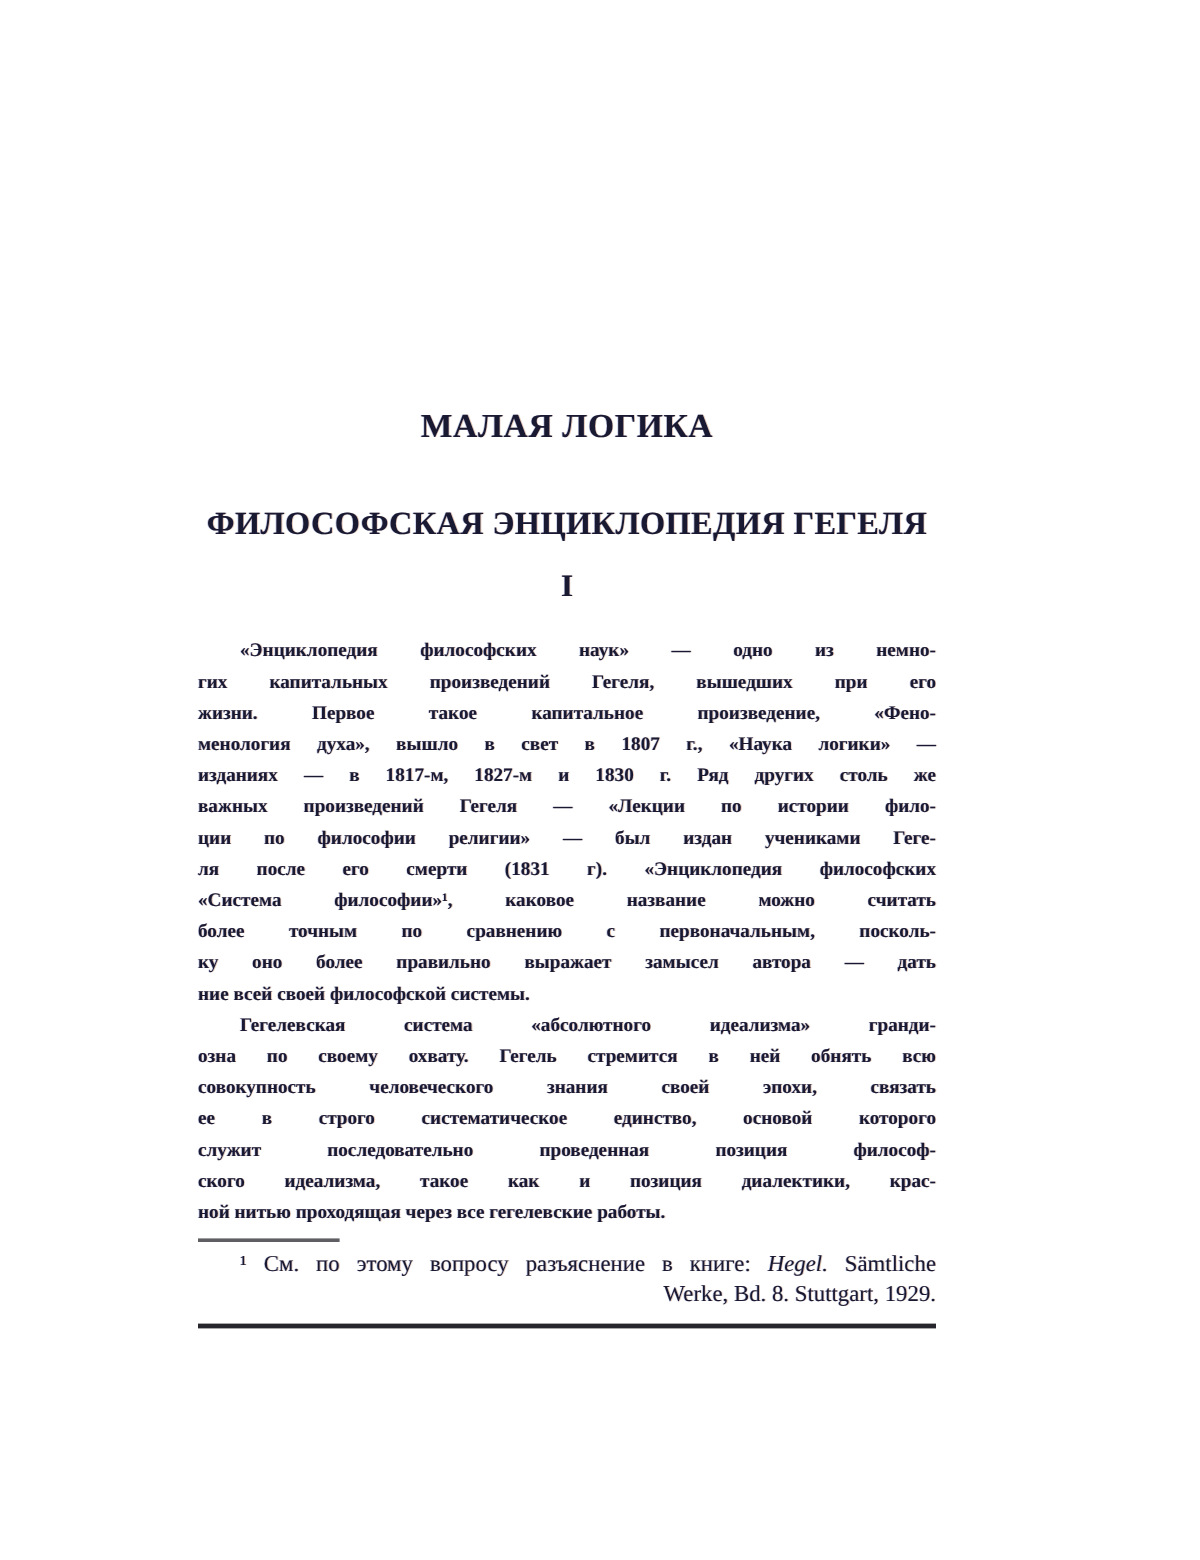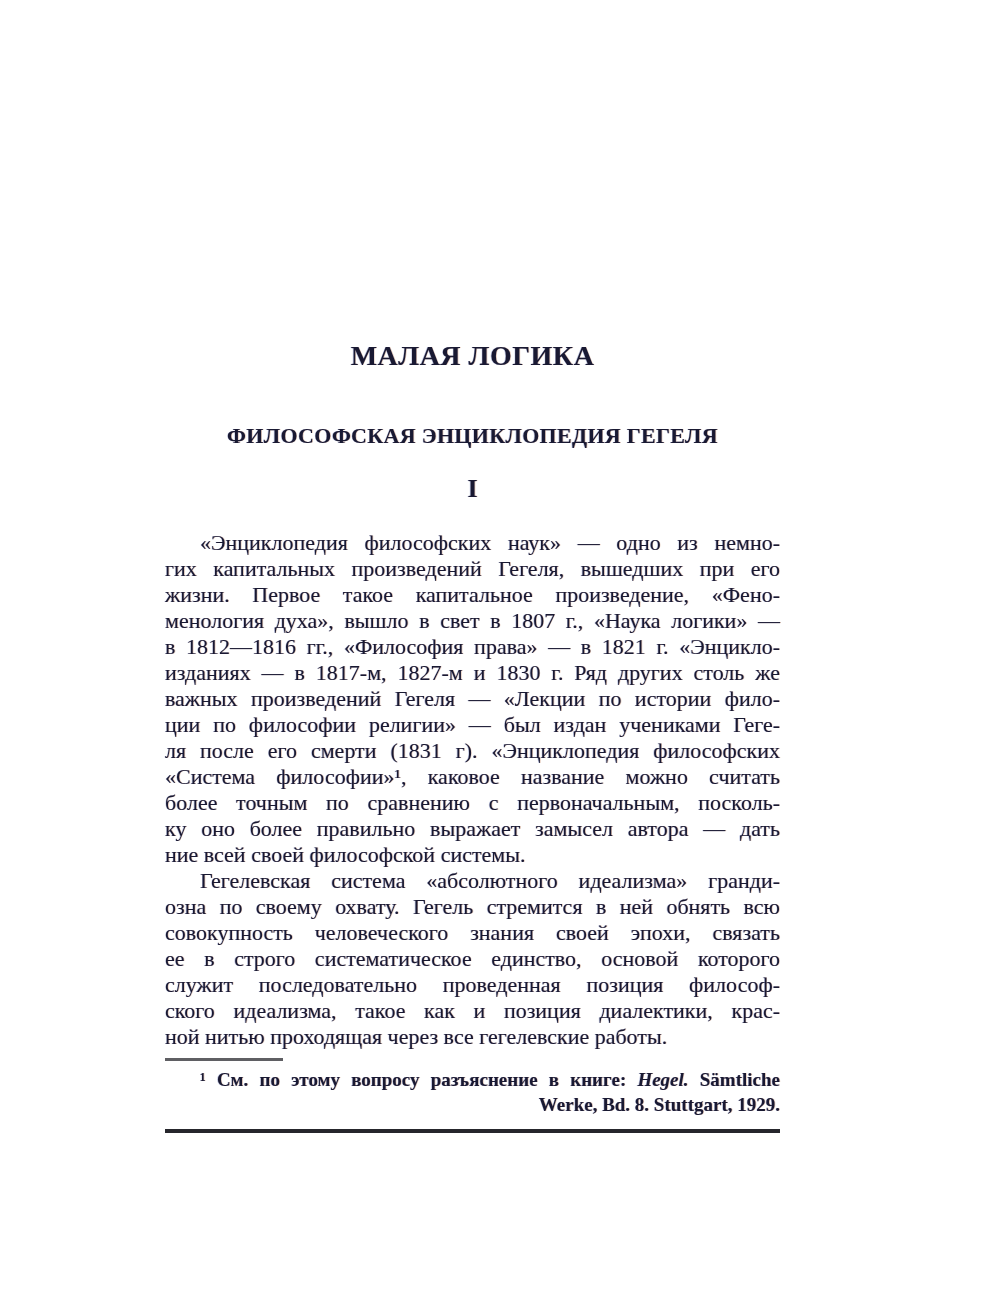--- a/index.html
+++ b/index.html
@@ -28,55 +28,55 @@
   .title1 {
     margin: 314px 0 0 0;
     font-size: 28px;
     line-height: 28px;
     font-weight: bold;
     text-align: center;
     letter-spacing: 0.5px;
   }
   .title2 {
     margin: 52px 0 0 0;
-    font-size: 22px;
+    font-size: 27px;
     line-height: 28px;
     font-weight: bold;
     text-align: center;
     letter-spacing: 0.3px;
   }
   .chapter {
     margin: 26px 0 0 0;
     font-size: 26px;
     line-height: 26px;
     font-weight: bold;
     text-align: center;
   }
   .body-text {
     margin-top: 28px;
-    font-size: 22px;
-    font-weight: normal;
+    font-size: 16px;
+    font-weight: bold;
   }
   .line {
     line-height: 26px;
     text-align: justify;
     text-align-last: justify;
   }
   .line.para-first { text-indent: 35px; }
   .line.para-last  { text-align-last: left; }
   .footnote-sep {
     margin-top: 8px;
     width: 118px;
     height: 3px;
     background: #5f5f63;
   }
   .footnote {
     margin-top: 6px;
     font-size: 19px;
-    font-weight: bold;
+    font-weight: normal;
   }
   .fn-line1 {
     line-height: 25px;
     text-indent: 35px;
     text-align: justify;
     text-align-last: justify;
   }
   .fn-line2 {
     line-height: 25px;
     text-align: right;
@@ -99,21 +99,20 @@
 
     <div class="title2">ФИЛОСОФСКАЯ ЭНЦИКЛОПЕДИЯ ГЕГЕЛЯ</div>
 
     <div class="chapter">I</div>
 
     <div class="body-text">
         <div class="line para-first">«Энциклопедия философских наук» — одно из немно-</div>
         <div class="line">гих капитальных произведений Гегеля, вышедших при его</div>
         <div class="line">жизни. Первое такое капитальное произведение, «Фено-</div>
         <div class="line">менология духа», вышло в свет в 1807 г., «Наука логики» —</div>
-        <div class="line">в 1812—1816 гг., «Философия права» — в 1821 г. «Энцикло-</div>
         <div class="line">изданиях — в 1817-м, 1827-м и 1830 г. Ряд других столь же</div>
         <div class="line">важных произведений Гегеля — «Лекции по истории фило-</div>
         <div class="line">ции по философии религии» — был издан учениками Геге-</div>
         <div class="line">ля после его смерти (1831 г). «Энциклопедия философских</div>
         <div class="line">«Система философии»¹, каковое название можно считать</div>
         <div class="line">более точным по сравнению с первоначальным, посколь-</div>
         <div class="line">ку оно более правильно выражает замысел автора — дать</div>
         <div class="line para-last">ние всей своей философской системы.</div>
         <div class="line para-first">Гегелевская система «абсолютного идеализма» гранди-</div>
         <div class="line">озна по своему охвату. Гегель стремится в ней обнять всю</div>

